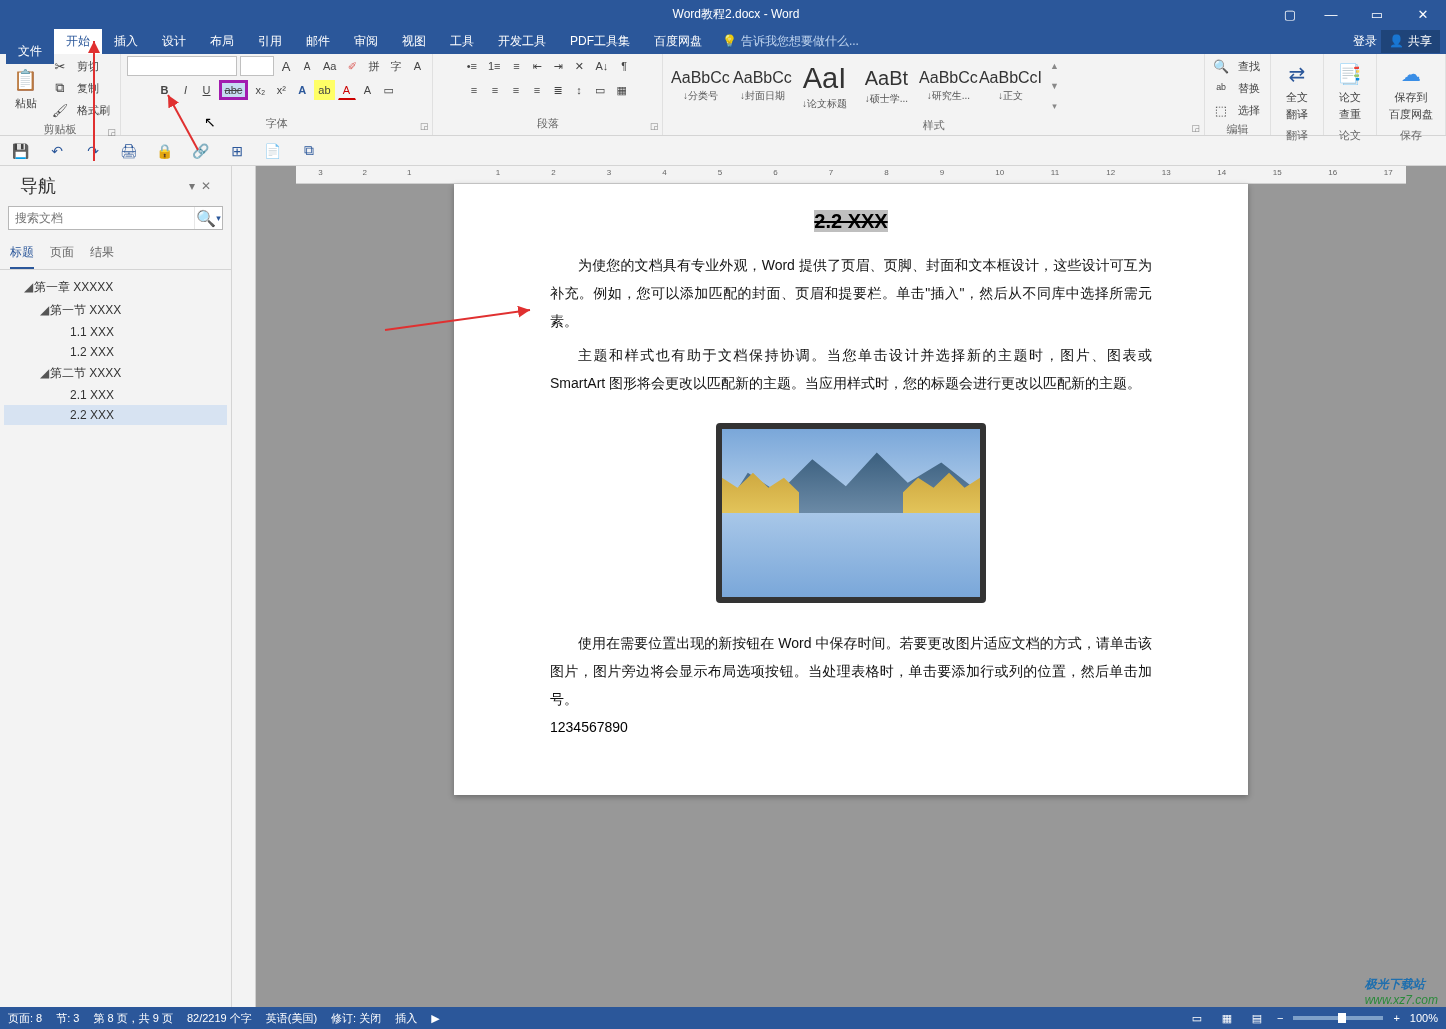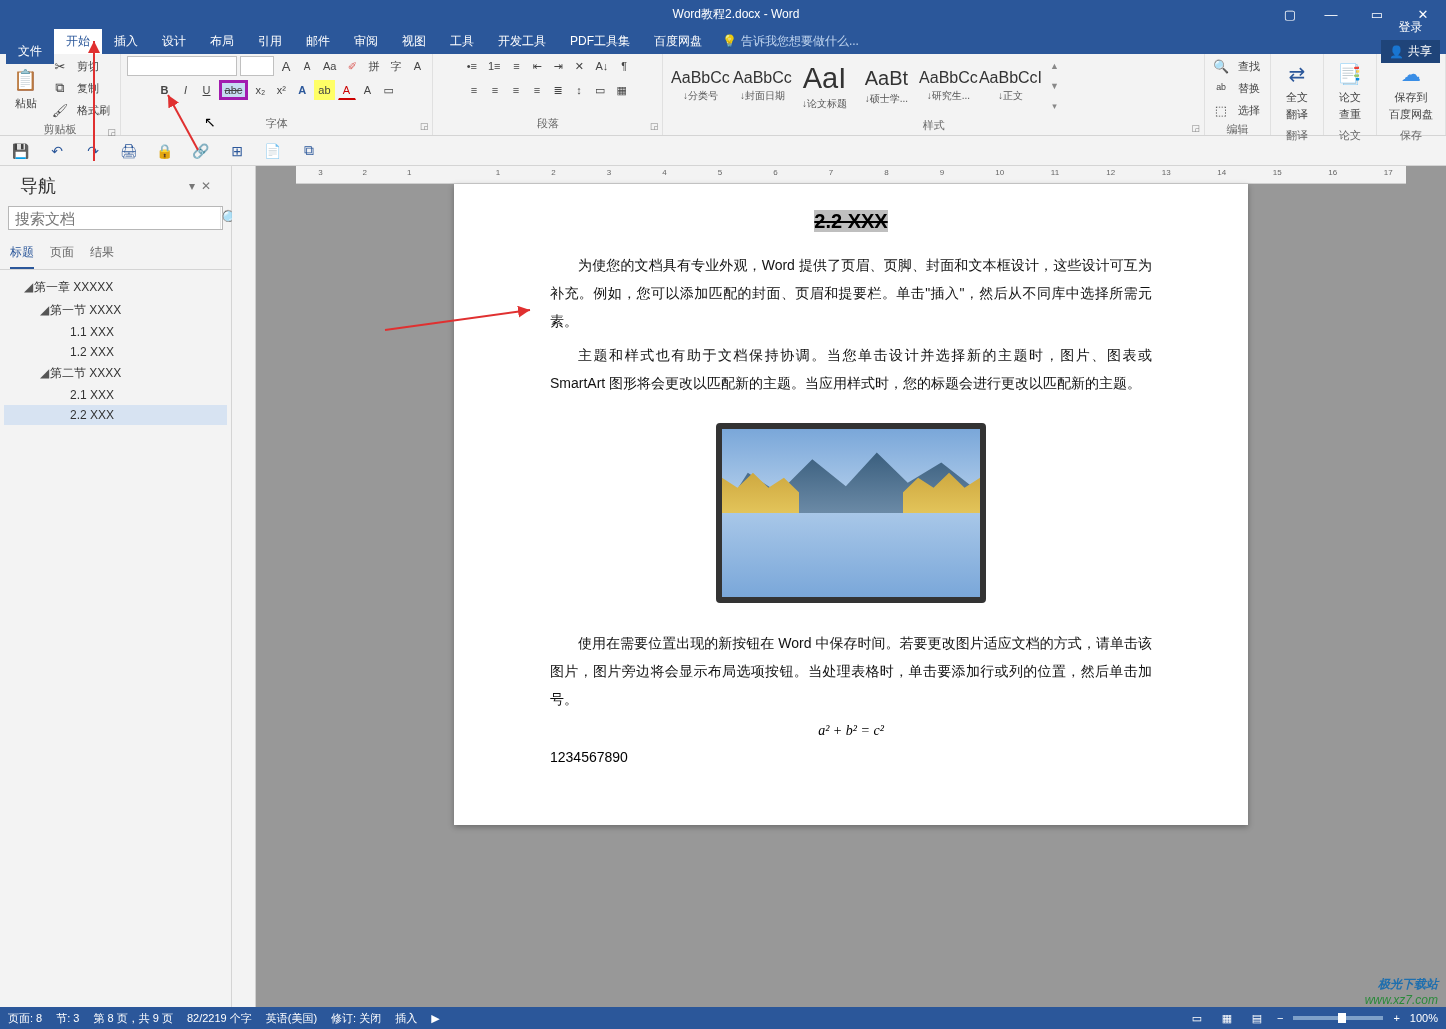--- a/index.html
+++ b/index.html
@@ -10,21 +10,21 @@
 .titlebar .center { flex: 1; text-align: center; }
 .titlebar .right { display: flex; gap: 0; }
 .titlebar .wbtn { width: 46px; height: 28px; display: flex; align-items: center; justify-content: center; font-size: 13px; }
 .titlebar .wbtn.caret { width: 36px; }
 
 .menubar { background: #2b579a; height: 26px; display: flex; align-items: center; padding-left: 6px; color: white; font-size: 12px; }
 .menubar .tab { padding: 4px 12px; cursor: pointer; }
 .menubar .tab.file { background: #2b579a; margin-top: 21px; }
 .menubar .tab.active { background: #fff; color: #2b579a; }
 .menubar .tell { margin-left: 8px; color: #cde0f7; display: flex; align-items: center; gap: 4px; opacity: .9; }
-.menubar .rightbar { margin-left: auto; display: flex; align-items: center; gap: 4px; padding-right: 6px; flex-direction: column; }
+.menubar .rightbar { margin-left: auto; display: flex; align-items: center; gap: 4px; padding-right: 6px; }
 .menubar .share { background: #1f4479; padding: 3px 8px; display: flex; align-items: center; gap: 4px; }
 
 .ribbon { background: #f3f3f3; border-bottom: 1px solid #d4d4d4; height: 82px; display: flex; font-size: 11px; color: #444; }
 .ribbon .group { border-right: 1px solid #e0e0e0; display: flex; flex-direction: column; padding: 2px 6px 0; }
 .ribbon .group .body { flex: 1; display: flex; align-items: center; gap: 4px; }
 .ribbon .group .label { text-align: center; font-size: 11px; color: #666; padding: 2px 0 4px; position: relative; }
 .ribbon .group .label .dlg { position: absolute; right: -2px; bottom: 4px; font-size: 9px; color: #888; }
 .ribbon .ico { width: 20px; height: 20px; display: inline-flex; align-items: center; justify-content: center; font-size: 13px; color: #444; }
 .ribbon .stack { display: flex; flex-direction: column; gap: 2px; }
 .ribbon .row { display: flex; gap: 3px; align-items: center; }
@@ -42,21 +42,21 @@
 
 .qat { background: #f3f3f3; height: 30px; border-bottom: 1px solid #d4d4d4; display: flex; align-items: center; padding: 0 10px; gap: 14px; color: #2b579a; font-size: 14px; }
 .qat .qbtn { width: 22px; height: 22px; display: flex; align-items: center; justify-content: center; cursor: pointer; }
 
 .workarea { display: flex; height: calc(1029px - 28px - 26px - 82px - 30px - 22px); }
 
 .navpane { width: 232px; background: #f3f3f3; border-right: 1px solid #d4d4d4; display: flex; flex-direction: column; }
 .navpane .hdr { padding: 8px 20px 4px; font-size: 18px; color: #333; display: flex; align-items: center; }
 .navpane .hdr .cls { margin-left: auto; color: #777; font-size: 12px; display: flex; gap: 6px; }
 .navpane .search { margin: 4px 8px; display: flex; border: 1px solid #b7b7b7; background: white; height: 24px; }
-.navpane .search input { flex: 1; border: none; padding: 0 6px; font-size: 15px; outline: none; }
+.navpane .search input { flex: 1; border: none; padding: 0 6px; font-size: 12px; outline: none; }
 .navpane .search .sbtn { width: 28px; display: flex; align-items: center; justify-content: center; color: #2b579a; border-left: 1px solid #e7e7e7; }
 .navpane .tabs { display: flex; gap: 16px; padding: 6px 10px 0; font-size: 12px; border-bottom: 1px solid #d4d4d4; }
 .navpane .tabs .t { padding: 4px 0 6px; color: #666; cursor: pointer; }
 .navpane .tabs .t.active { color: #2b579a; border-bottom: 2px solid #2b579a; }
 .navpane .tree { padding: 6px 4px; font-size: 12px; color: #333; overflow: auto; }
 .navpane .tree .node { padding: 3px 6px 3px 20px; cursor: pointer; white-space: nowrap; }
 .navpane .tree .lvl1 { padding-left: 20px; }
 .navpane .tree .lvl2 { padding-left: 36px; }
 .navpane .tree .lvl3 { padding-left: 56px; }
 .navpane .tree .caret { display: inline-block; width: 10px; color: #555; }
@@ -78,21 +78,21 @@
 .page .trees { position: absolute; bottom: 50%; left: 0; width: 30%; height: 30%; background: linear-gradient(#c9a23a, #e3c45a); clip-path: polygon(0 100%, 0 30%, 20% 50%, 40% 20%, 60% 50%, 80% 30%, 100% 60%, 100% 100%); }
 .page .treesr { position: absolute; bottom: 50%; right: 0; width: 30%; height: 30%; background: linear-gradient(#c9a23a, #e3c45a); clip-path: polygon(0 60%, 20% 30%, 40% 50%, 60% 20%, 80% 50%, 100% 30%, 100% 100%, 0 100%); }
 .page .formula { text-align: center; font-family: "Cambria Math", serif; font-style: italic; font-size: 14px; margin: 10px 0; }
 .page .nums { font-size: 14px; }
 .statusbar { position: absolute; bottom: 0; left: 0; right: 0; height: 22px; background: #2b579a; color: white; font-size: 11px; display: flex; align-items: center; padding: 0 8px; gap: 14px; }
 .statusbar .right { margin-left: auto; display: flex; align-items: center; gap: 10px; }
 .statusbar .vbtn2 { width: 20px; height: 16px; display: flex; align-items: center; justify-content: center; }
 .statusbar .zoomslider { width: 90px; height: 4px; background: #7ea0c9; position: relative; }
 .statusbar .zoomslider .thumb { position: absolute; left: 50%; top: -3px; width: 8px; height: 10px; background: #fff; }
 
-.watermark { position: absolute; right: 8px; bottom: 22px; font-size: 12px; color: #2a8a3a; font-style: italic; pointer-events: none; display: flex; flex-direction: column; align-items: flex-end; }
+.watermark { position: absolute; right: 8px; bottom: 22px; font-size: 12px; color: #2a8a3a; font-style: italic; pointer-events: none; display: flex; flex-direction: column; }
 .watermark .l1 { color: #1f6fae; font-weight: bold; }
 
 svg.redarrow { position: absolute; pointer-events: none; }
 </style>
 </head>
 <body>
 
 <div class="titlebar">
   <div class="left"></div>
   <div class="center">Word教程2.docx - Word</div>
@@ -376,21 +376,20 @@
         <h2><span class="hl">2.2 XXX</span></h2>
         <p>为使您的文档具有专业外观，Word 提供了页眉、页脚、封面和文本框设计，这些设计可互为补充。例如，您可以添加匹配的封面、页眉和提要栏。单击"插入"，然后从不同库中选择所需元素。</p>
         <p>主题和样式也有助于文档保持协调。当您单击设计并选择新的主题时，图片、图表或 SmartArt 图形将会更改以匹配新的主题。当应用样式时，您的标题会进行更改以匹配新的主题。</p>
         <div class="imgbox">
           <div class="sky"></div>
             <div class="mtn"></div>
             <div class="trees"></div>
             <div class="treesr"></div>
         </div>
         <p>使用在需要位置出现的新按钮在 Word 中保存时间。若要更改图片适应文档的方式，请单击该图片，图片旁边将会显示布局选项按钮。当处理表格时，单击要添加行或列的位置，然后单击加号。</p>
-        <div class="formula">a² + b² = c²</div>
         <div class="nums">1234567890</div>
       </div>
     </div>
   </div>
 </div>
 
 <div class="statusbar">
   <span>页面: 8</span>
   <span>节: 3</span>
   <span>第 8 页，共 9 页</span>

